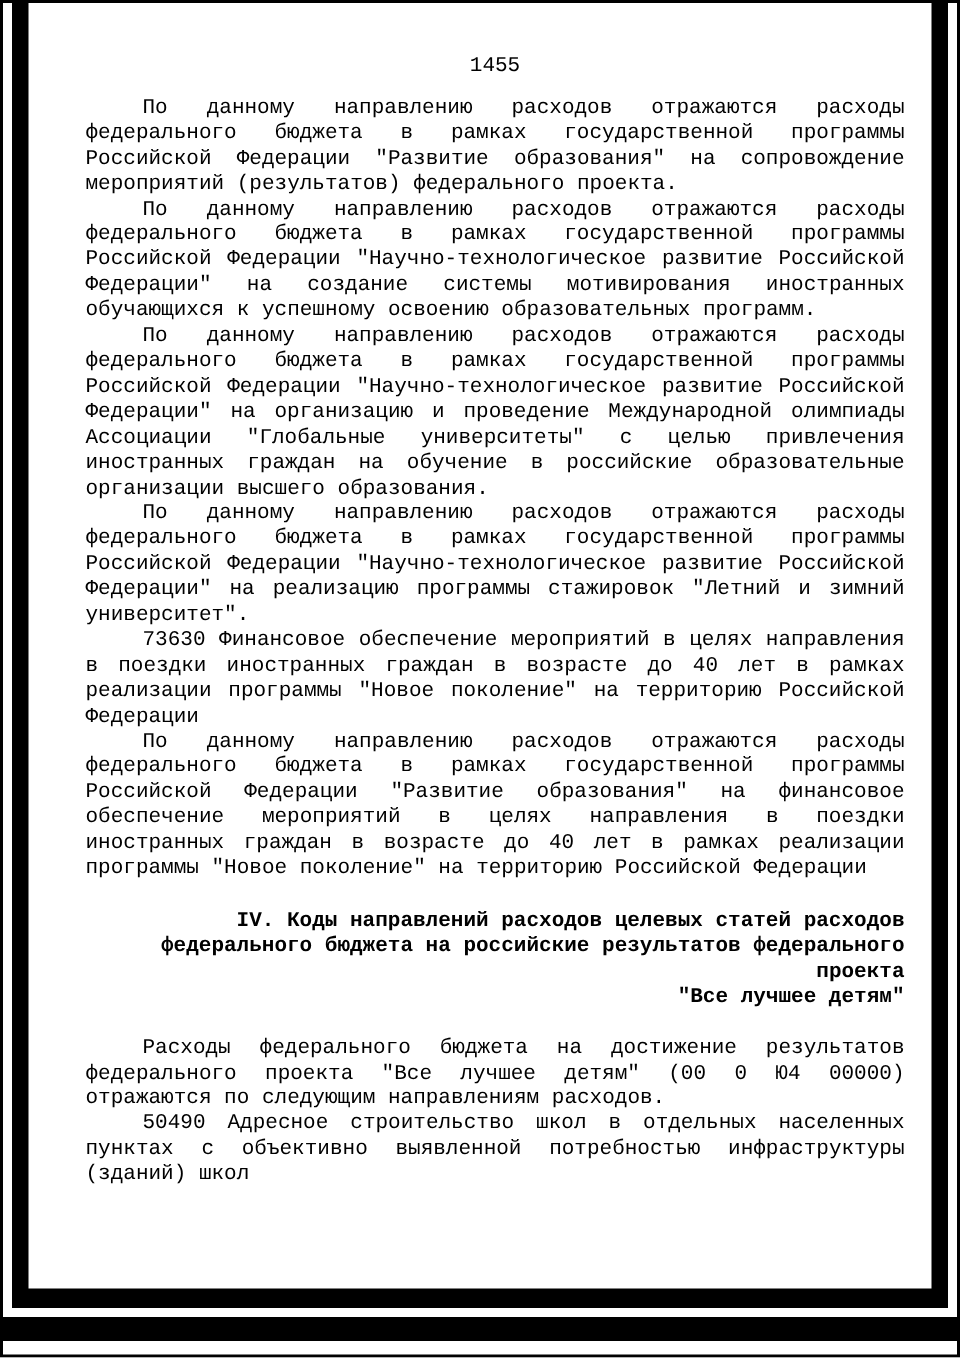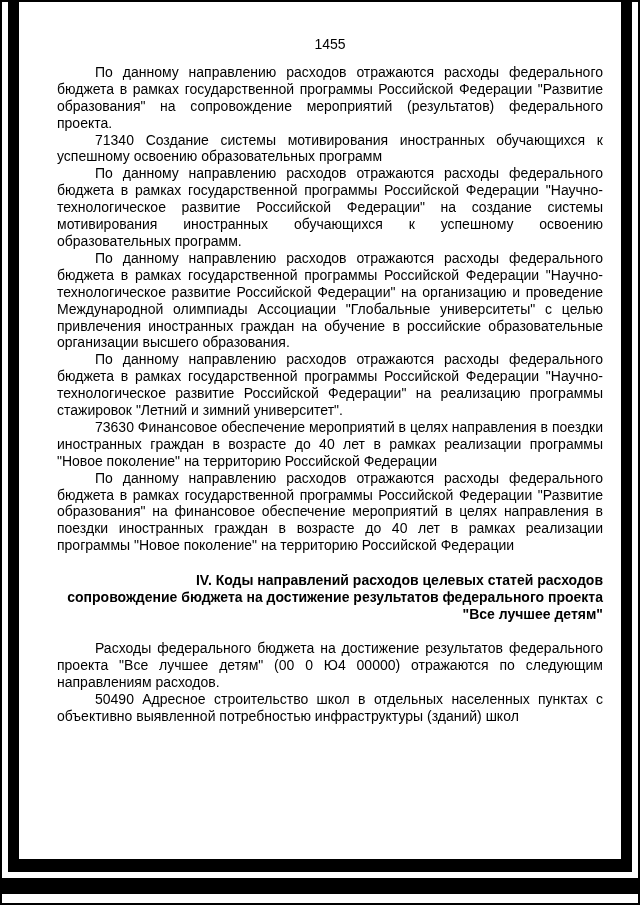--- a/index.html
+++ b/index.html
@@ -5,21 +5,21 @@
   * { margin: 0; padding: 0; box-sizing: border-box; }
   html, body { background: #e8e8e8; }
   .page {
     position: relative;
     width: 640px;
     height: 905px;
     margin: 0 auto;
     background: #ffffff;
     border: 2px solid #000;
     overflow: hidden;
-    font-family: Liberation Sans, sans-serif;
+    font-family: Liberation Mono, monospace;
     color: #000;
   }
   
   .bar { position: absolute; background: #000; }
   .bar-left   { left: 6px;  top: 0;     width: 11px;  height: 870px; }
   .bar-right  { left: 619px; top: 0;    width: 11px;  height: 870px; }
   .bar-bottom-inner { left: 6px; top: 857px; width: 624px; height: 13px; }
   .bar-bottom-outer { left: 0;   top: 876px; width: 636px; height: 16px; }
   
   .content {
@@ -52,30 +52,29 @@
   <div class="bar bar-left"></div>
   <div class="bar bar-right"></div>
   <div class="bar bar-bottom-inner"></div>
   <div class="bar bar-bottom-outer"></div>
 
   <div class="content">
 
     <div class="page-number">1455</div>
 
     <p class="body">По данному направлению расходов отражаются расходы федерального бюджета в рамках государственной программы Российской Федерации "Развитие образования" на сопровождение мероприятий (результатов) федерального проекта.</p>
-    <p class="body">71340 Создание системы мотивирования иностранных обучающихся к успешному освоению образовательных программ</p>
     <p class="body">По данному направлению расходов отражаются расходы федерального бюджета в рамках государственной программы Российской Федерации "Научно-технологическое развитие Российской Федерации" на создание системы мотивирования иностранных обучающихся к успешному освоению образовательных программ.</p>
     <p class="body">По данному направлению расходов отражаются расходы федерального бюджета в рамках государственной программы Российской Федерации "Научно-технологическое развитие Российской Федерации" на организацию и проведение Международной олимпиады Ассоциации "Глобальные университеты" с целью привлечения иностранных граждан на обучение в российские образовательные организации высшего образования.</p>
     <p class="body">По данному направлению расходов отражаются расходы федерального бюджета в рамках государственной программы Российской Федерации "Научно-технологическое развитие Российской Федерации" на реализацию программы стажировок "Летний и зимний университет".</p>
     <p class="body">73630 Финансовое обеспечение мероприятий в целях направления в поездки иностранных граждан в возрасте до 40 лет в рамках реализации программы "Новое поколение" на территорию Российской Федерации</p>
     <p class="body">По данному направлению расходов отражаются расходы федерального бюджета в рамках государственной программы Российской Федерации "Развитие образования" на финансовое обеспечение мероприятий в целях направления в поездки иностранных граждан в возрасте до 40 лет в рамках реализации программы "Новое поколение" на территорию Российской Федерации</p>
 
     <div class="section-heading">
       <div>IV. Коды направлений расходов целевых статей расходов</div>
-      <div>сопровождение бюджета на достижение результатов федерального проекта</div>
+      <div>федерального бюджета на российские результатов федерального проекта</div>
       <div>"Все лучшее детям"</div>
     </div>
 
     <p class="body">Расходы федерального бюджета на достижение результатов федерального проекта "Все лучшее детям" (00 0 Ю4 00000) отражаются по следующим направлениям расходов.</p>
     <p class="body">50490 Адресное строительство школ в отдельных населенных пунктах с объективно выявленной потребностью инфраструктуры (зданий) школ</p>
 
   </div>
 </div>
 
 </body></html>

